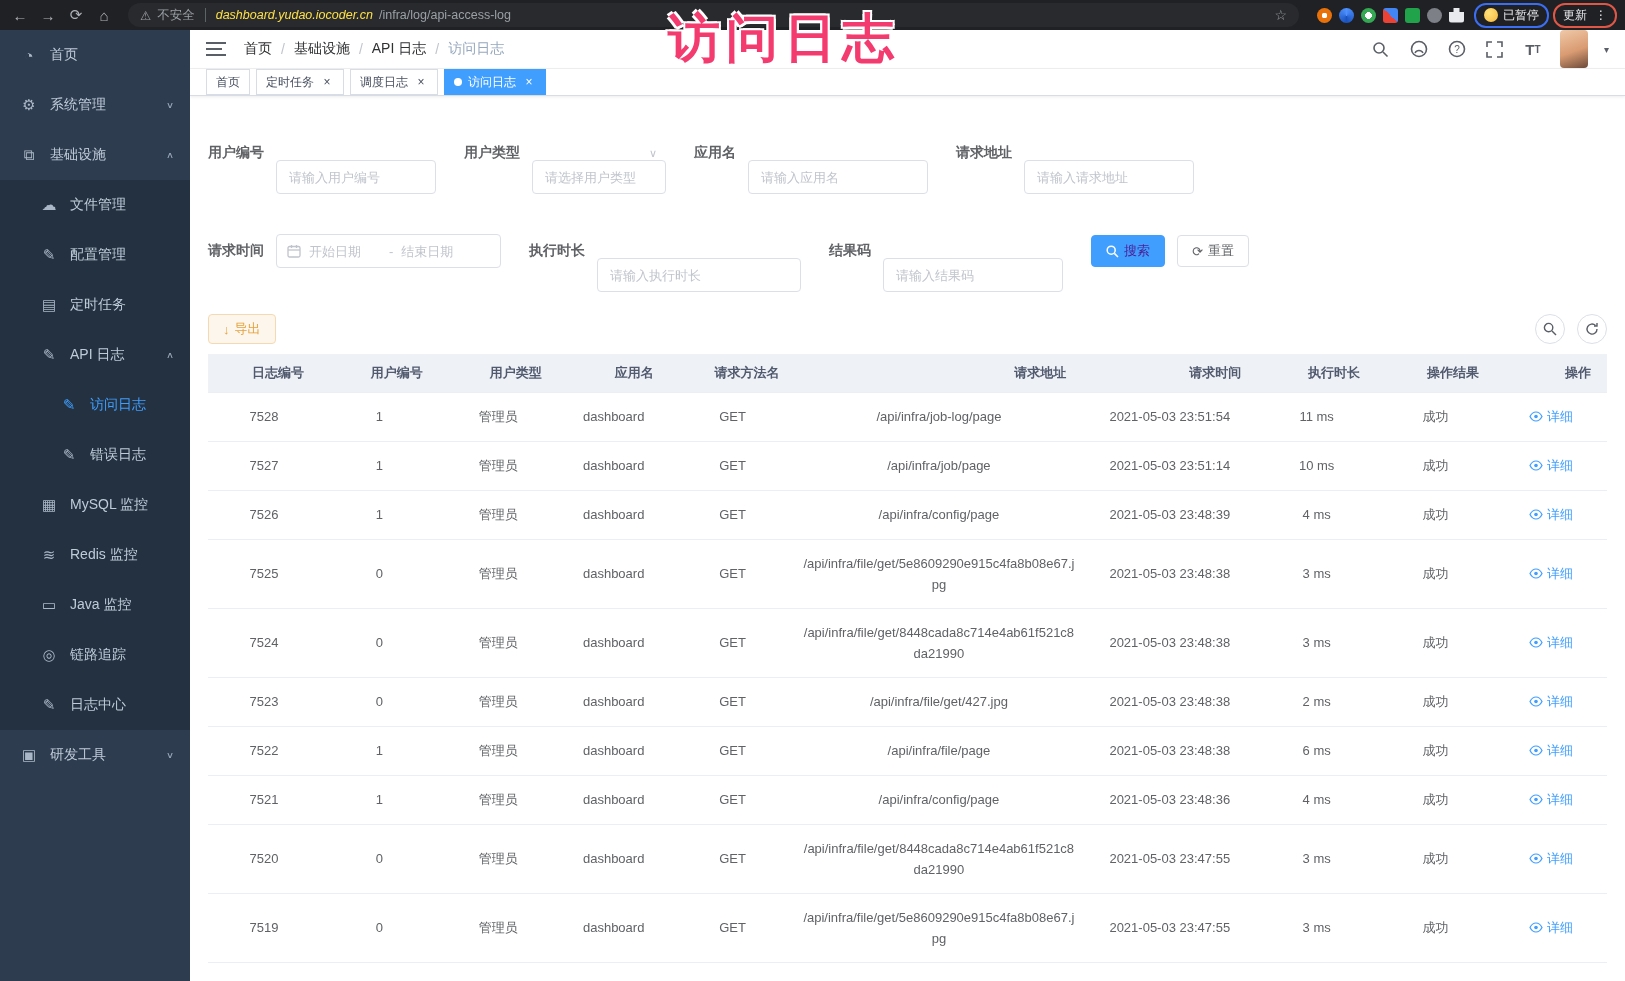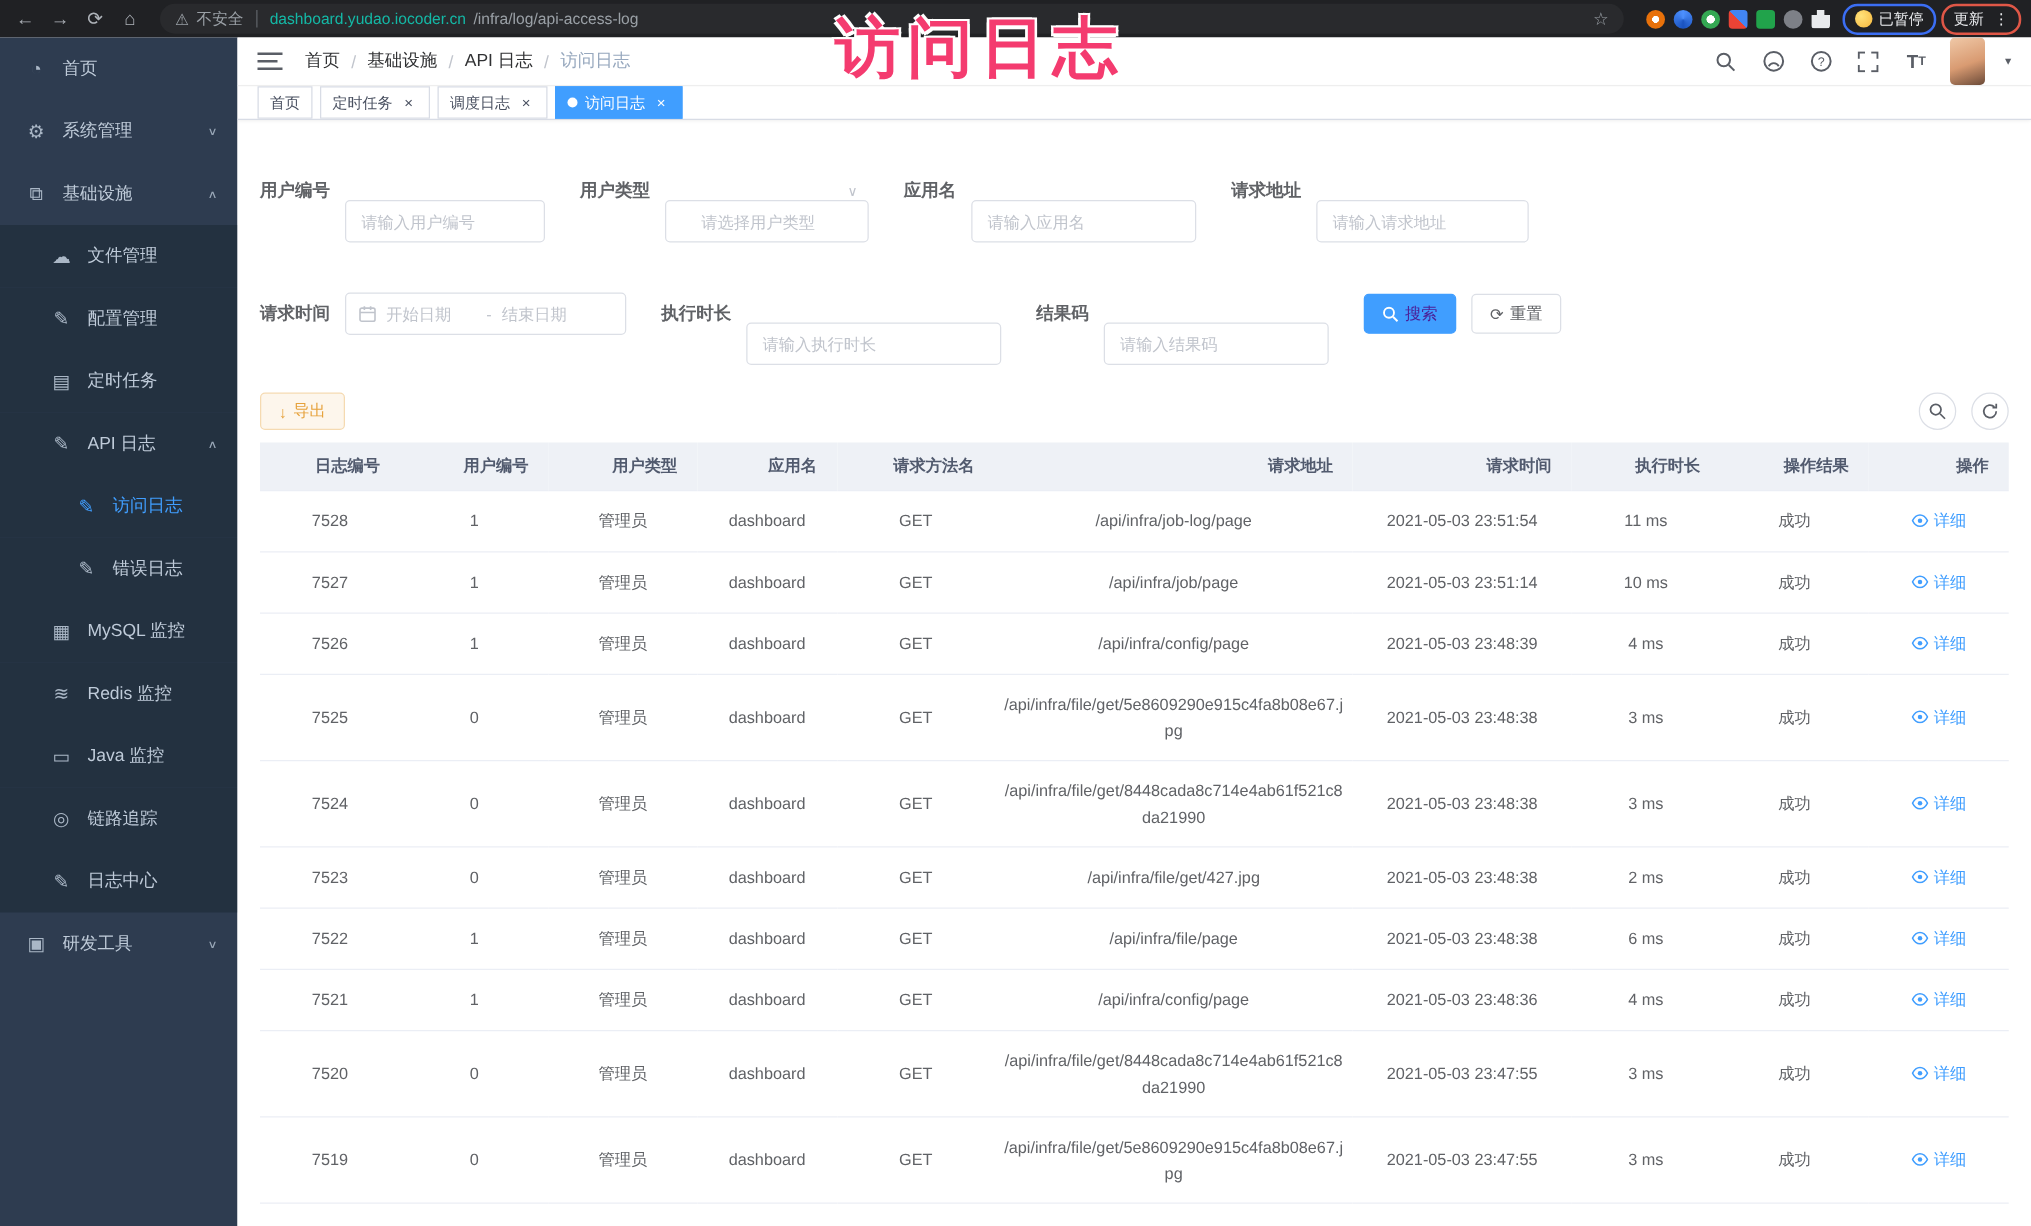--- a/index.html
+++ b/index.html
@@ -4,21 +4,21 @@
 <style>
   * { margin:0; padding:0; box-sizing:border-box; }
   html,body { width:1625px; height:981px; overflow:hidden; }
   body { font-family:"Liberation Sans","DejaVu Sans",sans-serif; font-size:14px; color:#606266; background:#fff; position:relative; }
 
   
   .chrome { height:30px; background:#202124; display:flex; align-items:center; padding:0 8px; color:#9aa0a6; gap:4px; }
   .chrome .navbtn { width:24px; height:24px; display:flex; align-items:center; justify-content:center; font-size:15px; color:#aeb3b9; border-radius:50%; cursor:pointer; }
   .chrome .addr { flex:1; display:flex; align-items:center; background:#292a2d; border-radius:14px; height:24px; margin:0 8px; padding:0 12px; font-size:12.5px; gap:6px; overflow:hidden; }
   .chrome .addr .sep { width:1px; height:14px; background:#5f6368; margin:0 4px; }
-  .chrome .addr .host { color:#14b8a6; }
+  .chrome .addr .host { color:#fde047;font-style:italic; }
   .chrome .addr .path { color:#9aa0a6; }
   .chrome .star { font-size:14px; margin-left:auto; }
   .ext-row { display:flex; align-items:center; gap:7px; margin:0 6px; }
   .ext { width:15px; height:15px; border-radius:50%; display:inline-block; }
   .ext.sq { border-radius:3px; }
   .pill { display:flex; align-items:center; gap:5px; border-radius:12px; padding:2px 8px; font-size:12px; color:#e8eaed; }
   .pill.blue { border:2px solid #3b6ef3; }
   .pill.red  { border:2px solid #e05747;align-items:center; }
   .emoji-face { width:14px; height:14px; border-radius:50%; background:radial-gradient(circle at 35% 35%,#ffe27a,#f6b73c); display:inline-block; }
   .kebab { color:#e8eaed; letter-spacing:0; padding-left:3px; }
@@ -328,21 +328,21 @@
 
     <div class="filters">
       <div class="frow">
         <div class="fitem">
           <span class="flabel">用户编号</span>
           <input class="finput" placeholder="请输入用户编号" style="">
         </div>
         <div class="fitem">
           <span class="flabel">用户类型</span>
           <span class="fselect">
-            <input class="finput" style="width: 163px; text-align: center;" readonly="" placeholder="请选择用户类型">
+            <input class="finput" style="width: 134px;" readonly="" placeholder="请选择用户类型">
             <span class="sel-caret">∨</span>
           </span>
         </div>
         <div class="fitem">
           <span class="flabel">应用名</span>
           <input class="finput" style="width: 180px;" placeholder="请输入应用名">
         </div>
         <div class="fitem" style="margin-right:0">
           <span class="flabel">请求地址</span>
           <input class="finput" style="width: 170px;" placeholder="请输入请求地址">

